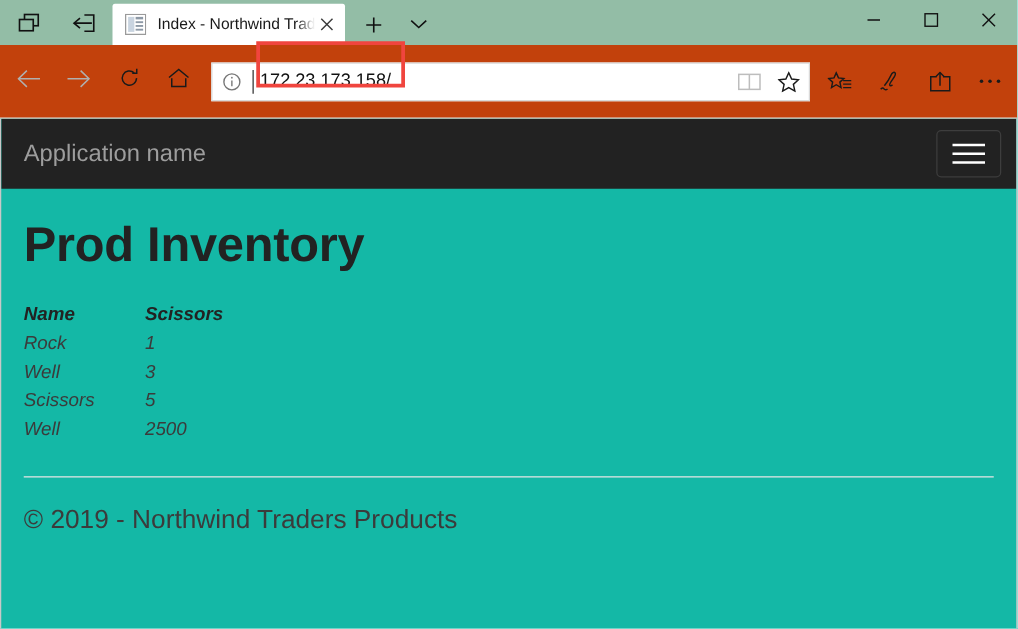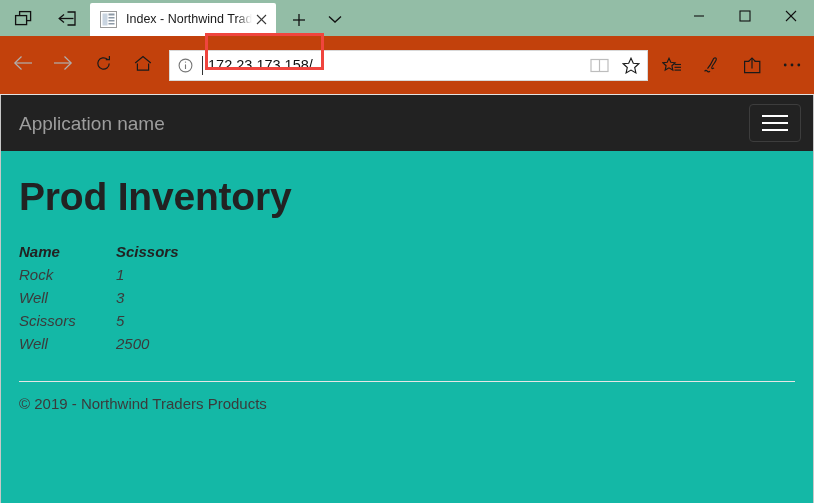--- a/index.html
+++ b/index.html
@@ -302,23 +302,23 @@
     margin-top: 20px;
   }
   .inv-table td.col-name { width: 57px; }
 
   hr.sep {
     border: 0;
     border-top: 1px solid #e6e6e6;
     margin: 26px 0 0 0;
   }
   .footer-text {
-    font-size: 15px;
+    font-size: 21px;
     color: #3b3b3b;
-    margin-top: 12px;
+    margin-top: 24px;
     line-height: 20px;
   }
 </style>
 </head>
 <body>
 
 <div class="window">
 
   <div class="titlebar">
 

